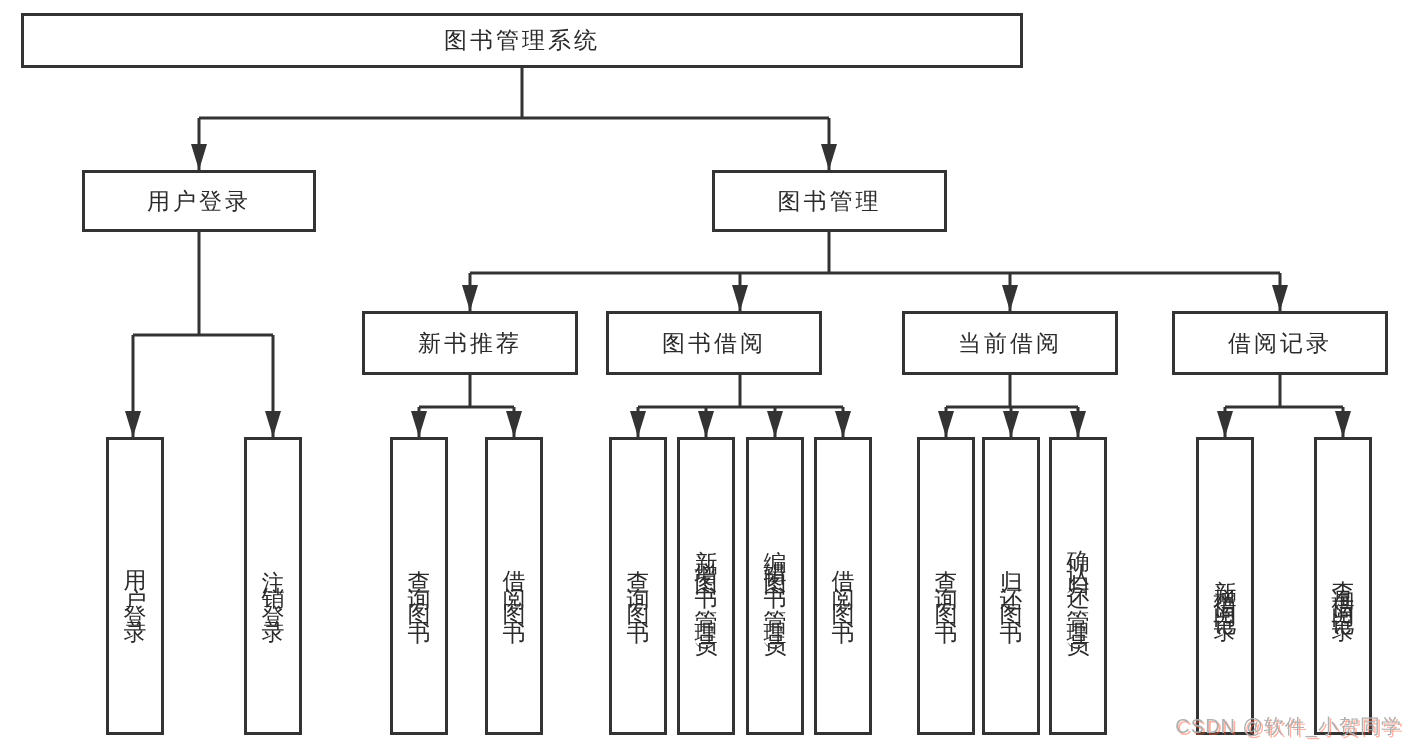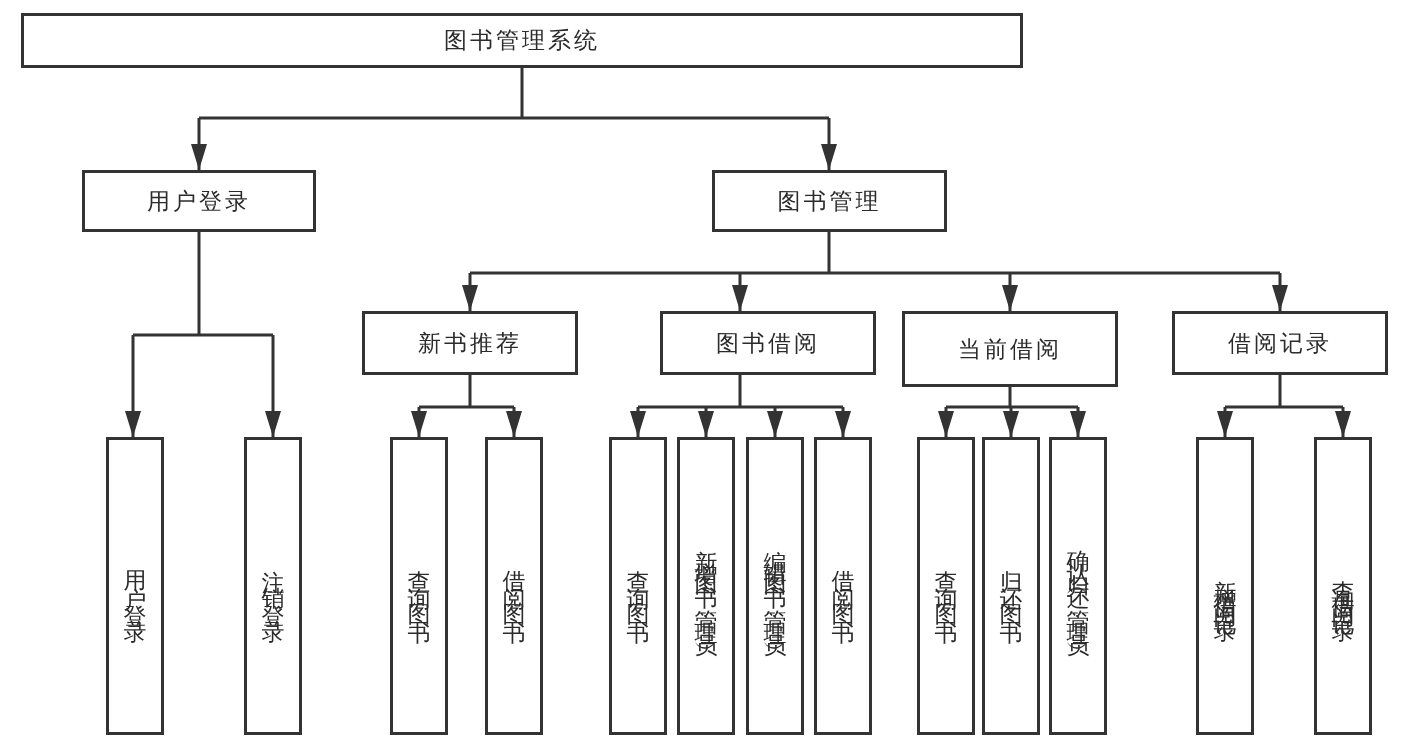--- a/index.html
+++ b/index.html
@@ -98,35 +98,36 @@
       M1335 411 L1351 411 L1343 437 Z
     "></path>
   </svg>
 
   <div class="box h" style="left:21px;top:13px;width:1002px;height:55px">图书管理系统</div>
 
   <div class="box h" style="left:82px;top:170px;width:234px;height:62px">用户登录</div>
   <div class="box h" style="left:362px;top:311px;width:216px;height:64px">新书推荐</div>
 
   <div class="box h" style="left:712px;top:170px;width:235px;height:62px">图书管理</div>
-  <div class="box h" style="left:660px;top:311px;width:216px;height:64px">图书借阅</div>
-  <div class="box h" style="left:902px;top:311px;width:216px;height:76px">当前借阅</div>
+  <div class="box h" style="left:606px;top:311px;width:216px;height:64px">图书借阅</div>
+  <div class="box h" style="left:902px;top:311px;width:216px;height:64px">当前借阅</div>
   <div class="box h" style="left:1172px;top:311px;width:216px;height:64px">借阅记录</div>
 
   <div class="box v gap-s" style="left:106px;top:437px;width:58px;height:298px">用户登录</div>
   <div class="box v gap-s" style="left:244px;top:437px;width:58px;height:298px">注销登录</div>
 
   <div class="box v gap-s" style="left:390px;top:437px;width:58px;height:298px">查询图书</div>
   <div class="box v gap-s" style="left:485px;top:437px;width:58px;height:298px">借阅图书</div>
 
   <div class="box v gap-s" style="left:609px;top:437px;width:58px;height:298px">查询图书</div>
   <div class="box v gap-l" style="left:677px;top:437px;width:58px;height:298px">新增图书（管理员）</div>
   <div class="box v gap-l" style="left:746px;top:437px;width:58px;height:298px">编辑图书（管理员）</div>
   <div class="box v gap-s" style="left:814px;top:437px;width:58px;height:298px">借阅图书</div>
 
   <div class="box v gap-s" style="left:917px;top:437px;width:58px;height:298px">查询图书</div>
   <div class="box v gap-s" style="left:982px;top:437px;width:58px;height:298px">归还图书</div>
   <div class="box v gap-l" style="left:1049px;top:437px;width:58px;height:298px">确认归还（管理员）</div>
 
   <div class="box v gap-m" style="left:1196px;top:437px;width:58px;height:298px">新增借阅记录</div>
   <div class="box v gap-m" style="left:1314px;top:437px;width:58px;height:298px">查询借阅记录</div>
 
+  <div class="watermark">CSDN @软件_小贺同学</div>
 </div>
 
 </body></html>

